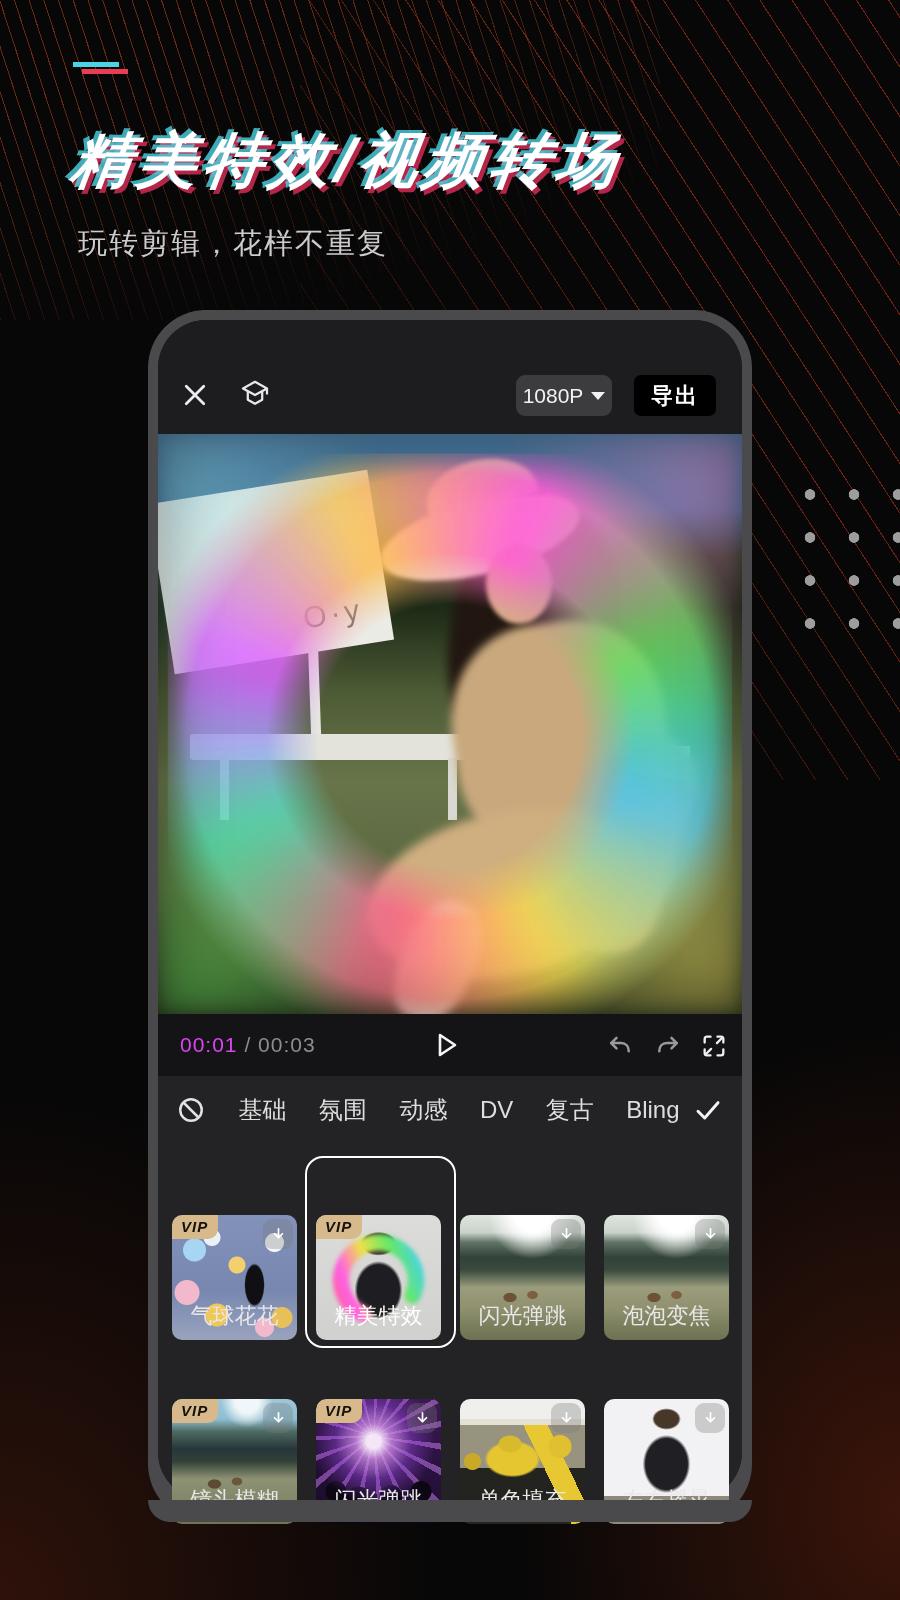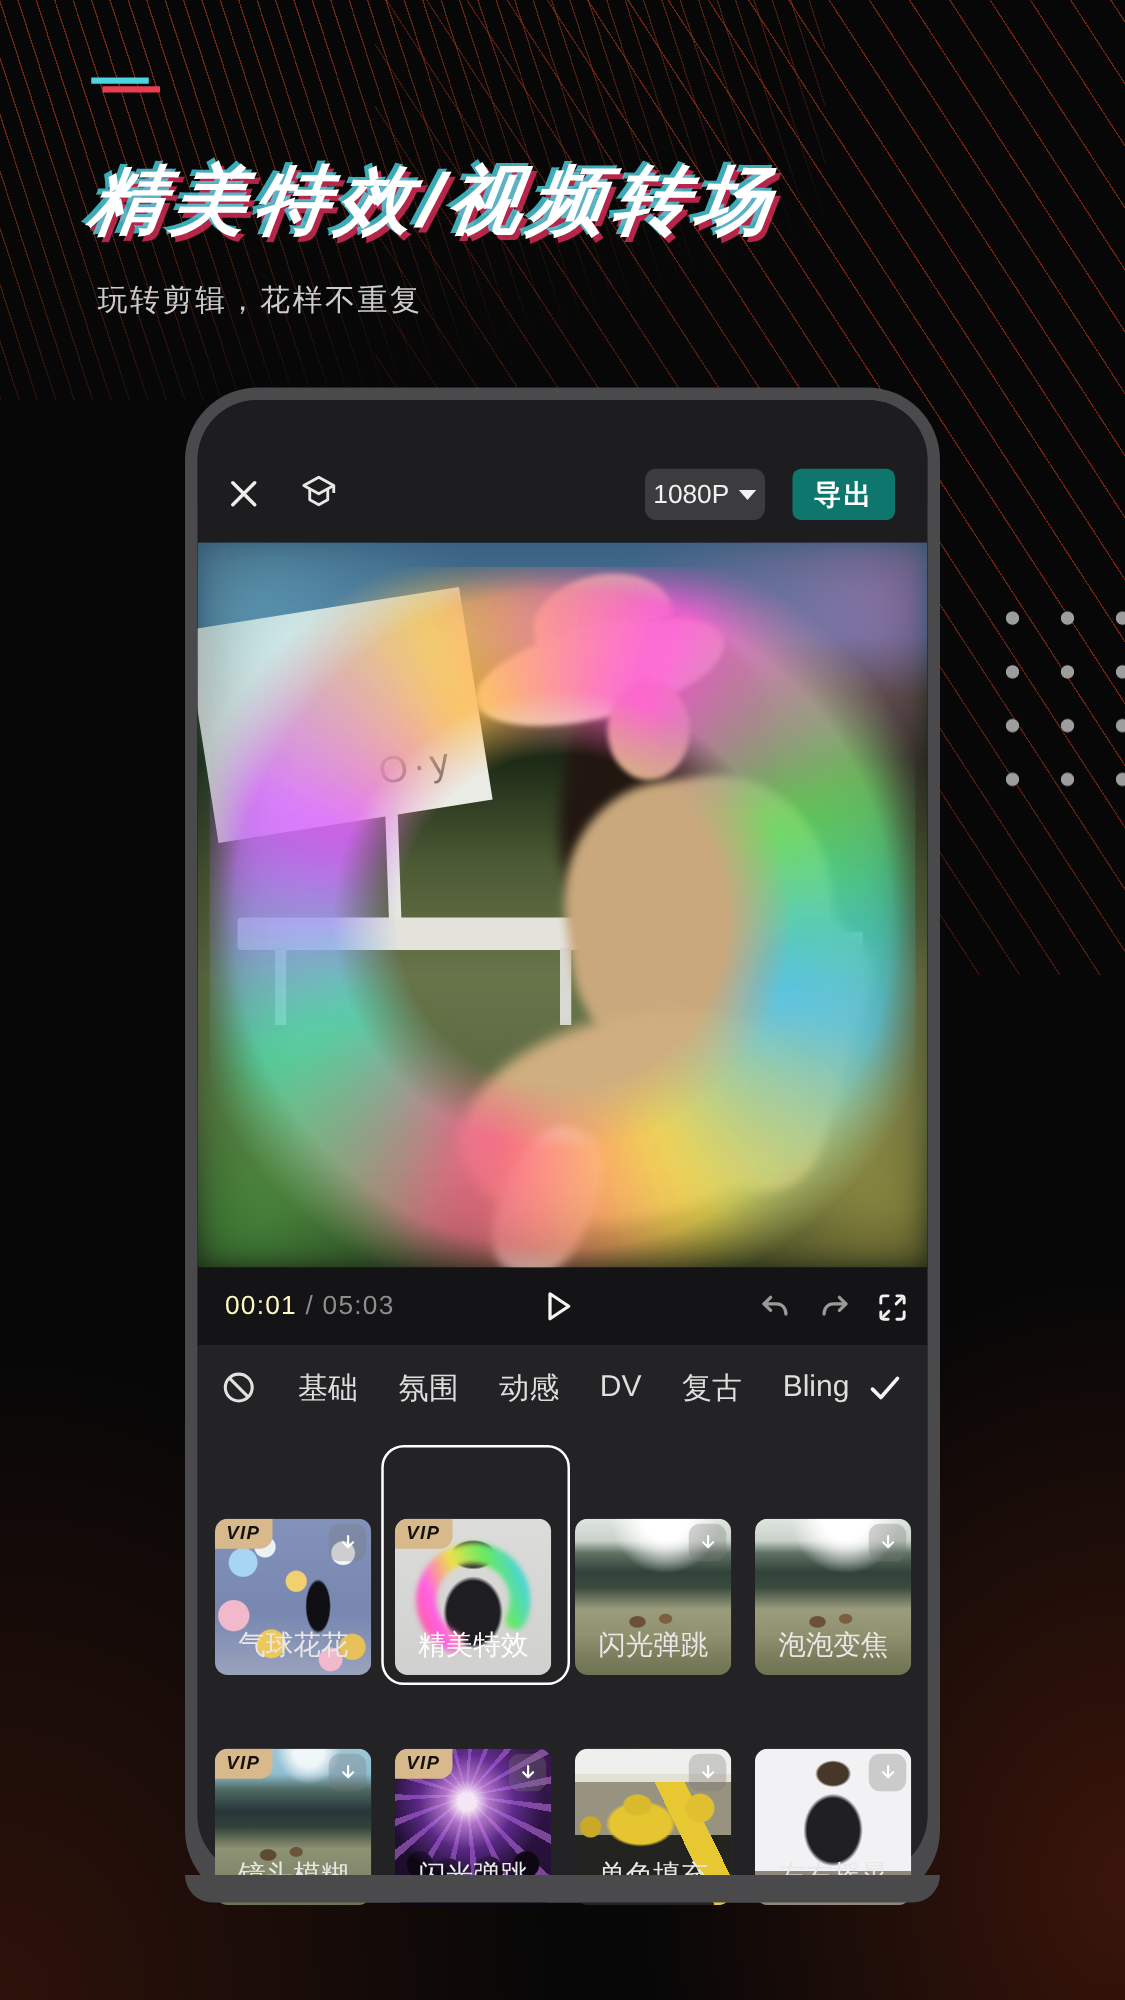--- a/index.html
+++ b/index.html
@@ -29,35 +29,35 @@
     background-size:44px 43px;pointer-events:none;}
   .glitch-dash{position:absolute;left:73px;top:62px;width:56px;height:16px;}
   .glitch-dash .c{position:absolute;left:0;top:0;width:46px;height:5px;background:#4ad4e4;}
   .glitch-dash .r{position:absolute;left:9px;top:7px;width:46px;height:5px;background:#e83d55;}
   
   .hero-title{position:absolute;left:72px;top:128px;width:740px;
     font-size:60px;line-height:66px;font-weight:900;font-style:italic;
     letter-spacing:6px;color:#ffffff;transform:skewX(-8deg);
     text-shadow:-4px -3px 0 rgba(74,212,228,.8),4px 4px 0 rgba(222,45,90,.8);
     white-space:nowrap;}
-  .hero-subtitle{position:absolute;left:78px;top:224px;font-size:24px;color:#cccccc;letter-spacing:2px;}
+  .hero-subtitle{position:absolute;left:78px;top:224px;font-size:29px;color:#cccccc;letter-spacing:2px;}
   
   .phone{position:absolute;left:148px;top:310px;width:604px;height:1212px;
     background:#4a4a4d;border-radius:58px;}
   .screen{position:absolute;left:10px;top:10px;right:10px;bottom:22px;
     background:#1d1d1f;border-radius:48px;overflow:hidden;}
   
   .topbar{position:absolute;left:0;top:0;width:584px;height:82px;background:#1d1d1f;}
   .icon-btn{position:absolute;display:flex;align-items:center;justify-content:center;}
   .close-btn{left:18px;top:56px;width:38px;height:38px;}
   .box-btn{left:76px;top:54px;width:42px;height:42px;}
   .res-chip{position:absolute;left:358px;top:55px;width:96px;height:41px;background:#3c3c3e;border-radius:9px;
     display:flex;align-items:center;justify-content:center;gap:8px;color:#f2f2f2;font-size:21px;}
   .caret{width:0;height:0;border-left:7px solid transparent;border-right:7px solid transparent;border-top:8px solid #f2f2f2;}
-  .export-btn{position:absolute;left:476px;top:55px;width:82px;height:41px;background:#0f766e;border-radius:7px;
+  .export-btn{position:absolute;left:476px;top:55px;width:82px;height:41px;background:#000000;border-radius:7px;
     display:flex;align-items:center;justify-content:center;color:#fff;font-size:22px;font-weight:700;letter-spacing:2px;}
   
   .video{position:absolute;left:0;top:114px;width:584px;height:580px;overflow:hidden;background:#0c0c0c;}
   .v-base{position:absolute;inset:0;
     background:linear-gradient(180deg,#49799f 0%,#3f6c91 13%,#2b3b24 21%,#1d2a16 30%,#4e5c36 45%,#68744a 60%,#5a6840 78%,#3b4a2b 92%,#2a3620 100%);}
   .v-sign{position:absolute;left:2px;top:52px;width:222px;height:172px;background:#ebebe6;transform:rotate(-9deg);
     display:flex;align-items:flex-end;justify-content:flex-end;padding:0 26px 18px 0;box-sizing:border-box;}
   .v-sign-text{font-size:30px;color:#6a6a66;letter-spacing:4px;}
   .v-pole{position:absolute;left:152px;top:214px;width:10px;height:110px;background:#e6e6e0;transform:rotate(-2deg);}
   .v-bench{position:absolute;left:32px;top:300px;width:334px;height:26px;background:#e3e3dc;border-radius:3px;}
@@ -91,21 +91,21 @@
     background:
       radial-gradient(circle at 6% 96%,rgba(90,200,80,.55),transparent 30%),
       radial-gradient(circle at 96% 92%,rgba(232,210,90,.5),transparent 30%),
       radial-gradient(circle at 96% 8%,rgba(240,130,200,.45),transparent 28%),
       radial-gradient(circle at 4% 10%,rgba(140,220,230,.4),transparent 26%);}
   .v-vignette{position:absolute;inset:0;box-shadow:inset 0 0 70px rgba(0,0,0,.4);}
   
   .playbar{position:absolute;left:0;top:694px;width:584px;height:62px;background:#141416;
     display:flex;align-items:center;}
   .time{position:absolute;left:22px;font-size:21px;color:#8d8d8d;letter-spacing:1px;}
-  .time .cur{color:#fef9c3;}
+  .time .cur{color:#d946ef;}
   .play-btn{position:absolute;left:268px;top:12px;width:38px;height:38px;}
   .undo-btn{position:absolute;left:446px;top:16px;width:32px;height:32px;}
   .redo-btn{position:absolute;left:494px;top:16px;width:32px;height:32px;}
   .fs-btn{position:absolute;left:540px;top:16px;width:32px;height:32px;}
   
   .panel{position:absolute;left:0;top:756px;width:584px;height:424px;background:#232326;}
   .tabs{position:absolute;left:18px;top:8px;width:548px;height:52px;
     display:flex;align-items:center;justify-content:space-between;color:#dedede;font-size:24px;}
   .tab{white-space:nowrap;margin-left:20px;}
   .grid-label{position:absolute;font-size:22px;color:#e8e8e8;text-align:center;width:125px;height:28px;line-height:28px;}
@@ -233,21 +233,21 @@
       <div class="v-sock"></div>
       <div class="v-ring"></div>
       <div class="v-edges"></div>
       <div class="v-vignette"></div>
     </div>
 
     <div class="playbar">
       <div class="time">
         <span class="cur">00:01</span>
         <span>/</span>
-        <span>05:03</span>
+        <span>00:03</span>
       </div>
       <div class="icon-btn play-btn">
         <span>
           <svg width="36" height="36" viewBox="0 0 36 36">
               <polygon points="13,8 28,18 13,28" fill="none" stroke="#f5f5f5" stroke-width="2.6" stroke-linejoin="round"></polygon>
             </svg>
         </span>
       </div>
       <div class="icon-btn undo-btn">
         <span>

